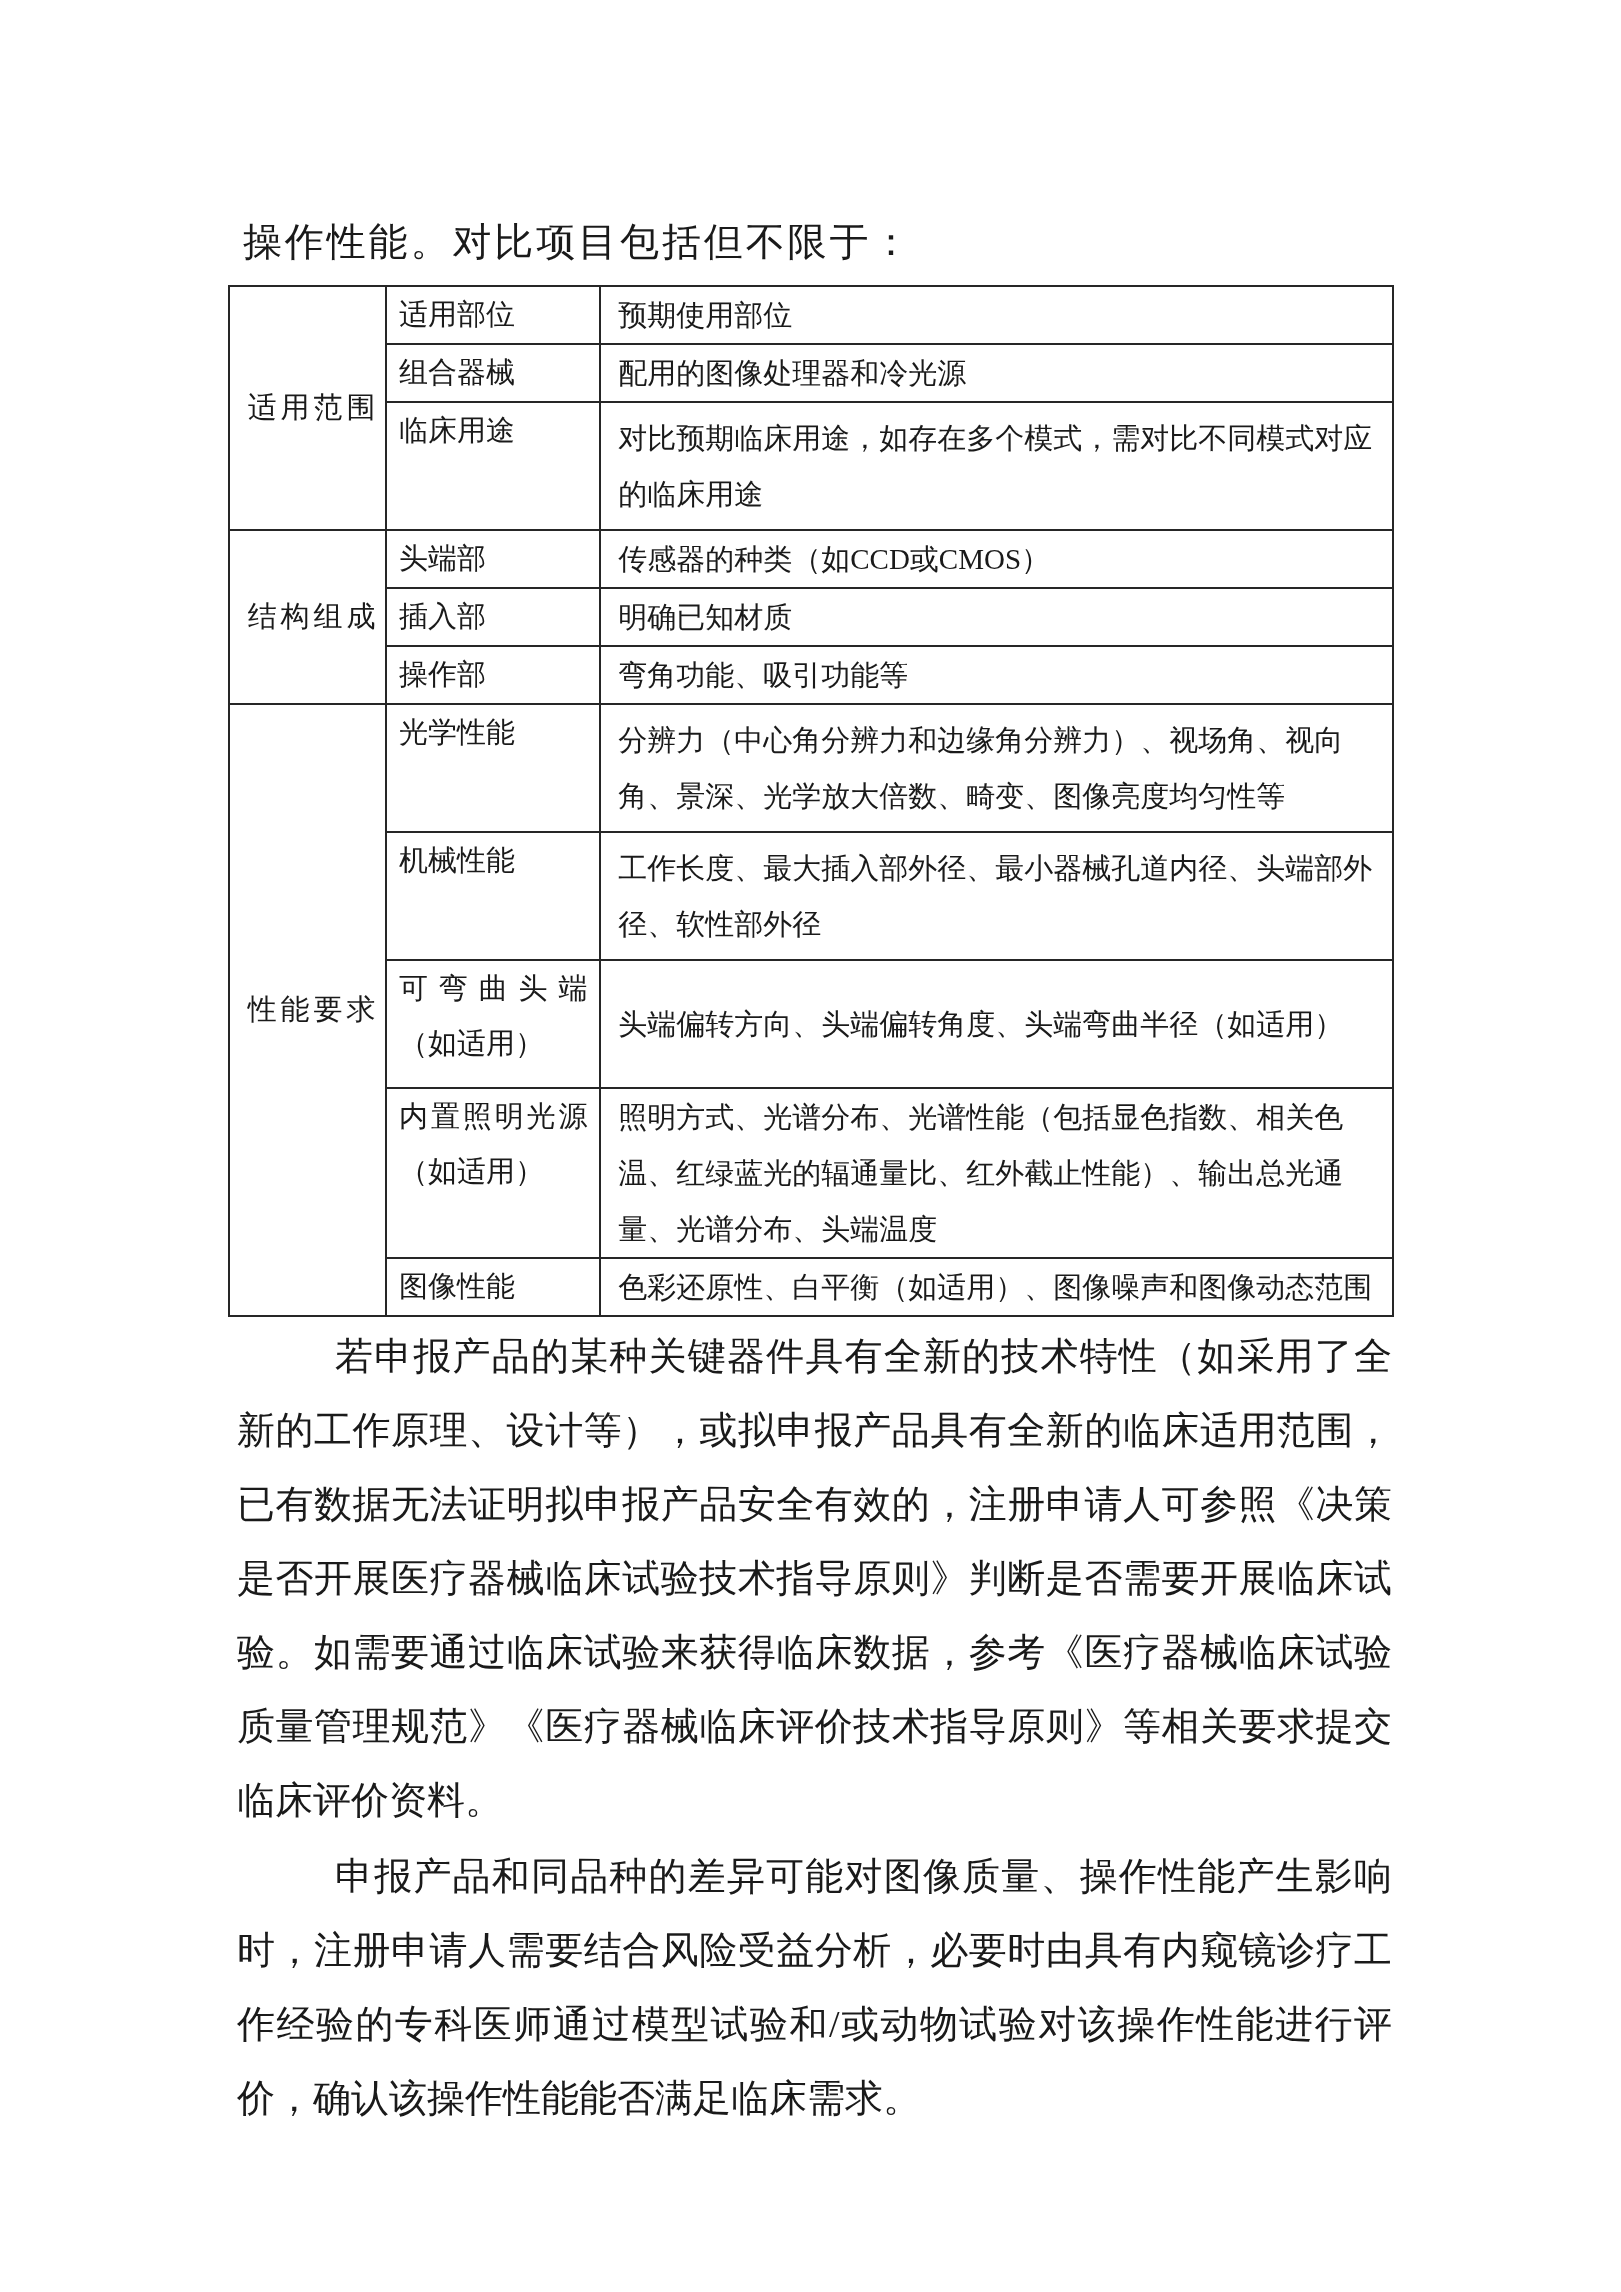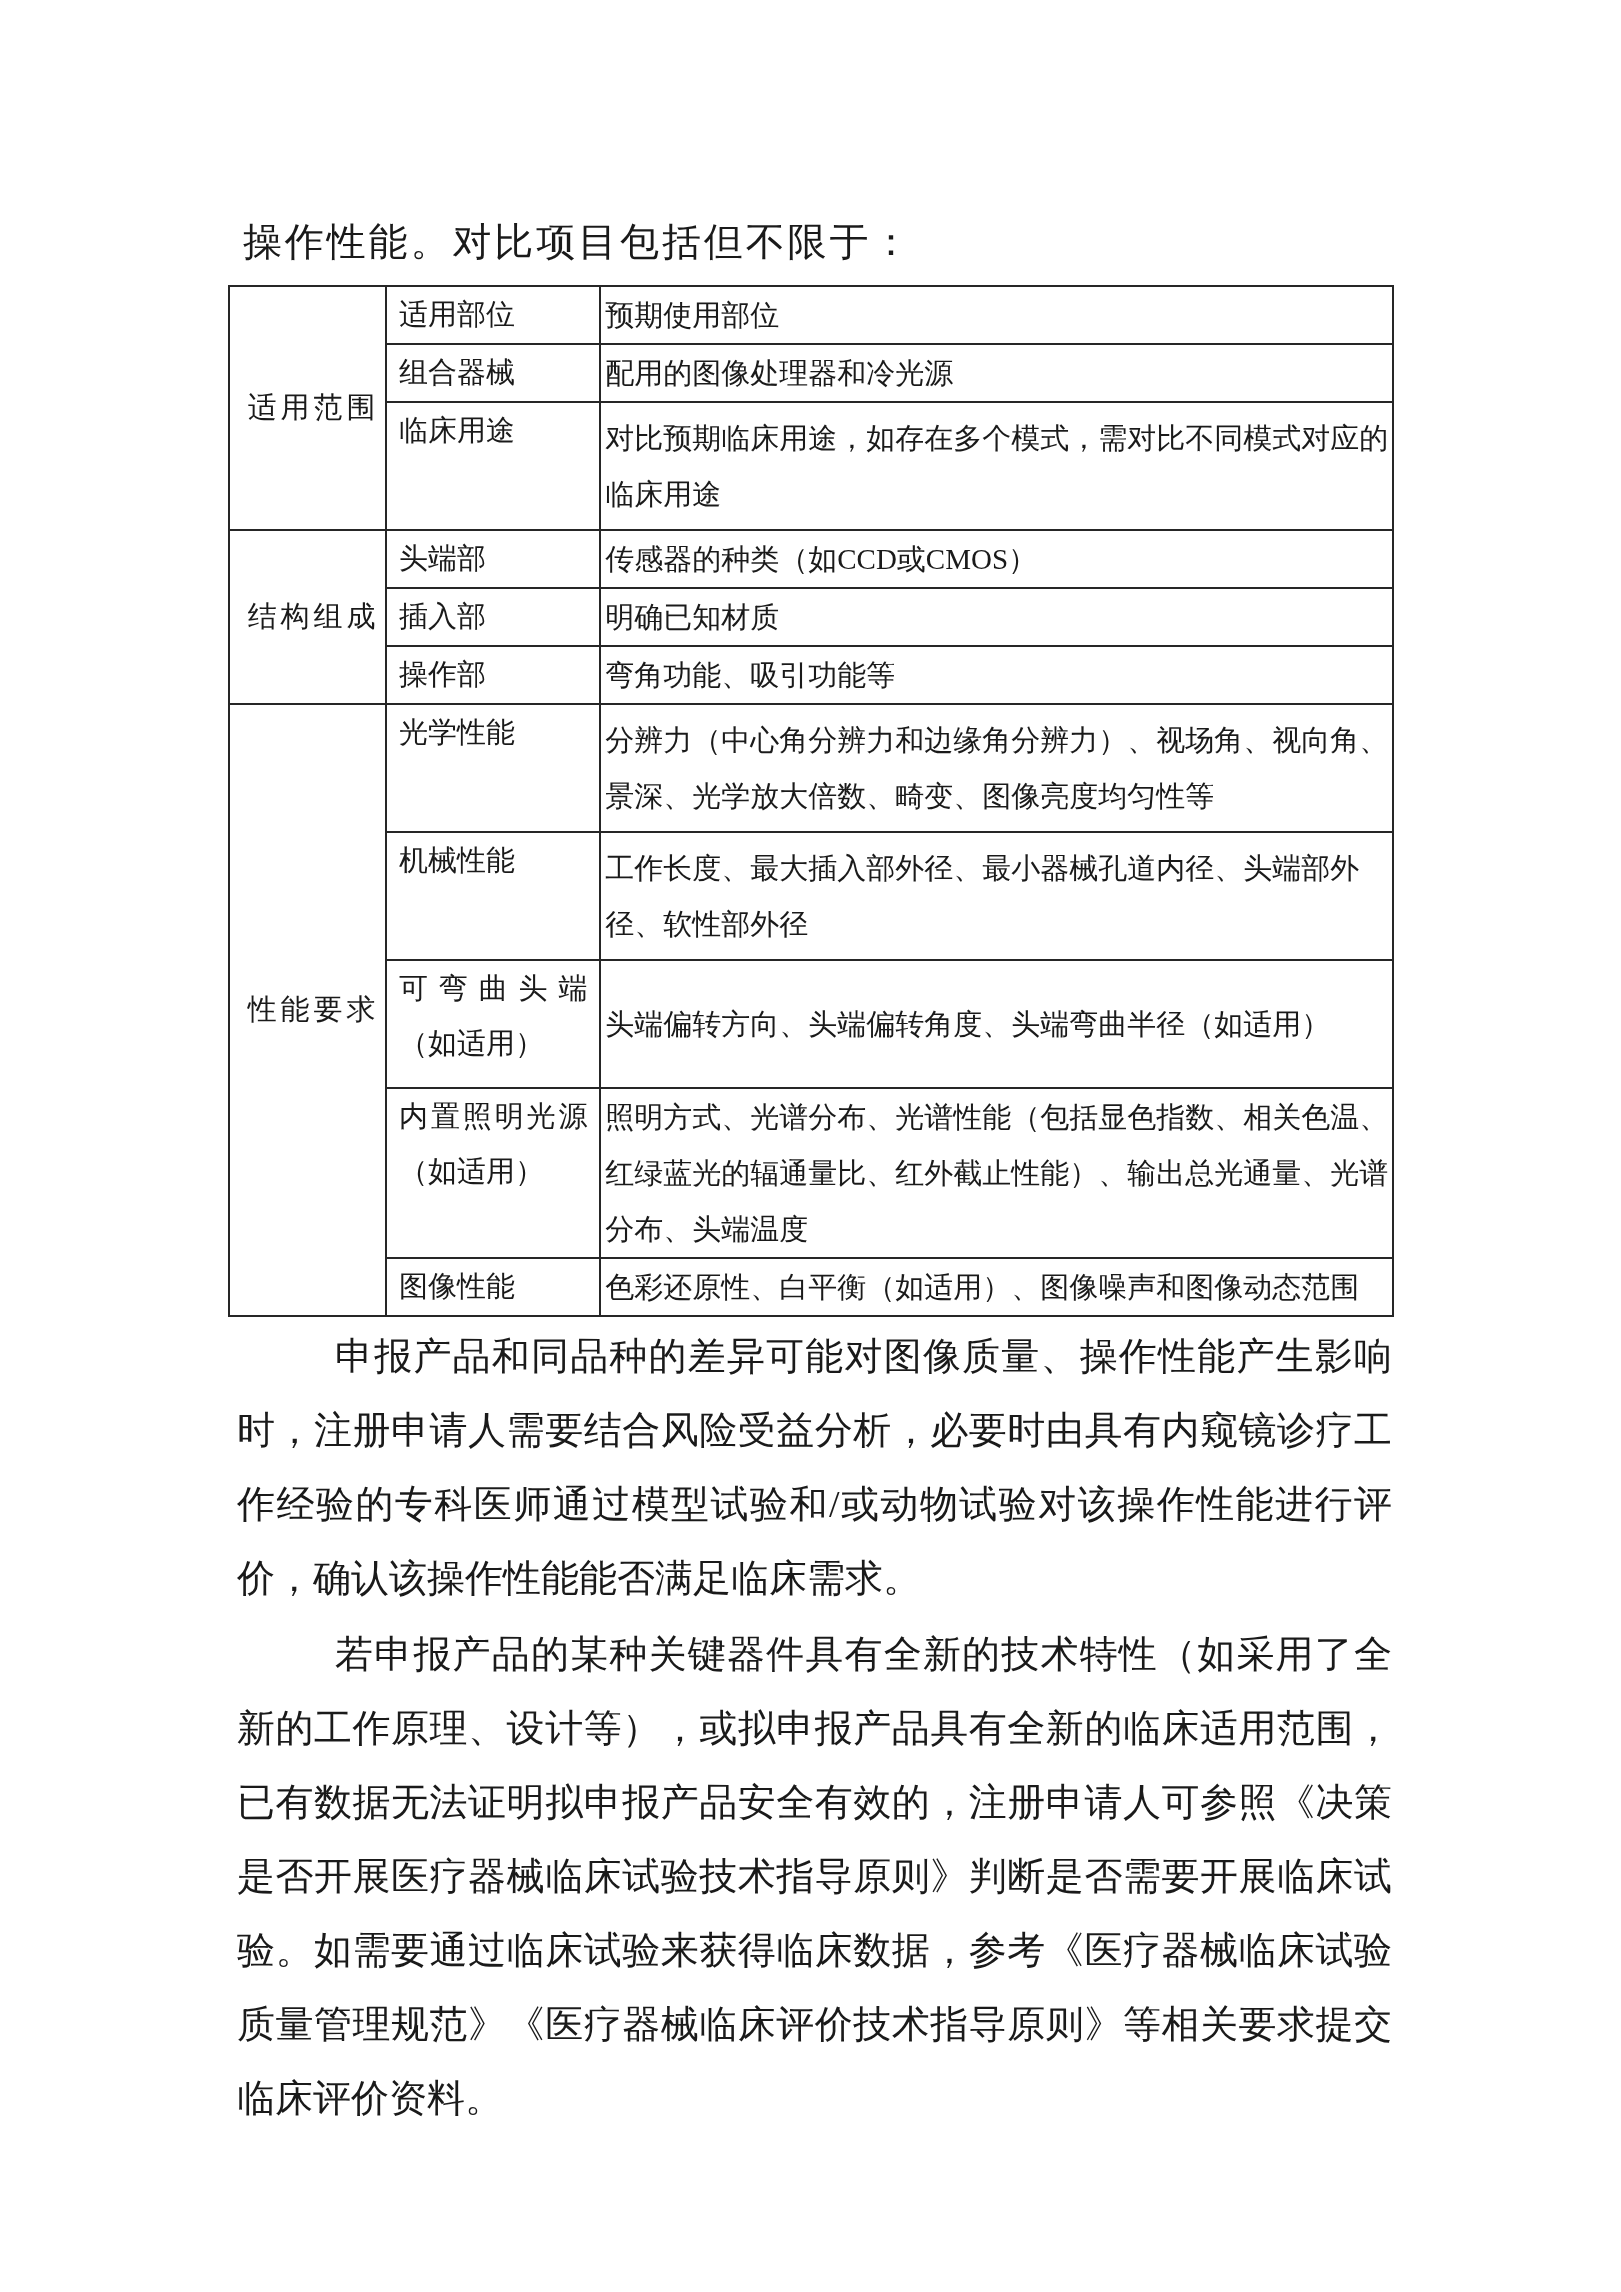--- a/index.html
+++ b/index.html
@@ -51,21 +51,21 @@
     vertical-align: top;
     padding: 0 11.8px;
     line-height: 55px;
   }
   td.item .spread {
     text-align: justify;
     text-align-last: justify;
   }
   td.desc {
     vertical-align: middle;
-    padding: 0 4px;
+    padding: 0 17px;
     line-height: 56px;
   }
   .para {
     font-size: 38px;
     line-height: 74px;
     text-align: justify;
     text-indent: 98px;
     margin: 2px 0 0 0;
   }
 </style>
@@ -135,17 +135,17 @@
         </td>
         <td class="desc">照明方式、光谱分布、光谱性能（包括显色指数、相关色温、红绿蓝光的辐通量比、红外截止性能）、输出总光通量、光谱分布、头端温度</td>
       </tr>
       <tr class="h1">
         <td class="item">图像性能</td>
         <td class="desc">色彩还原性、白平衡（如适用）、图像噪声和图像动态范围</td>
       </tr>
     </tbody>
   </table>
 
+  <p class="para">若申报产品的某种关键器件具有全新的技术特性（如采用了全新的工作原理、设计等），或拟申报产品具有全新的临床适用范围，已有数据无法证明拟申报产品安全有效的，注册申请人可参照《决策是否开展医疗器械临床试验技术指导原则》判断是否需要开展临床试验。如需要通过临床试验来获得临床数据，参考《医疗器械临床试验质量管理规范》《医疗器械临床评价技术指导原则》等相关要求提交临床评价资料。</p>
   <p class="para">申报产品和同品种的差异可能对图像质量、操作性能产生影响时，注册申请人需要结合风险受益分析，必要时由具有内窥镜诊疗工作经验的专科医师通过模型试验和/或动物试验对该操作性能进行评价，确认该操作性能能否满足临床需求。</p>
-  <p class="para">若申报产品的某种关键器件具有全新的技术特性（如采用了全新的工作原理、设计等），或拟申报产品具有全新的临床适用范围，已有数据无法证明拟申报产品安全有效的，注册申请人可参照《决策是否开展医疗器械临床试验技术指导原则》判断是否需要开展临床试验。如需要通过临床试验来获得临床数据，参考《医疗器械临床试验质量管理规范》《医疗器械临床评价技术指导原则》等相关要求提交临床评价资料。</p>
 
 </div>
 
 
 </body></html>

